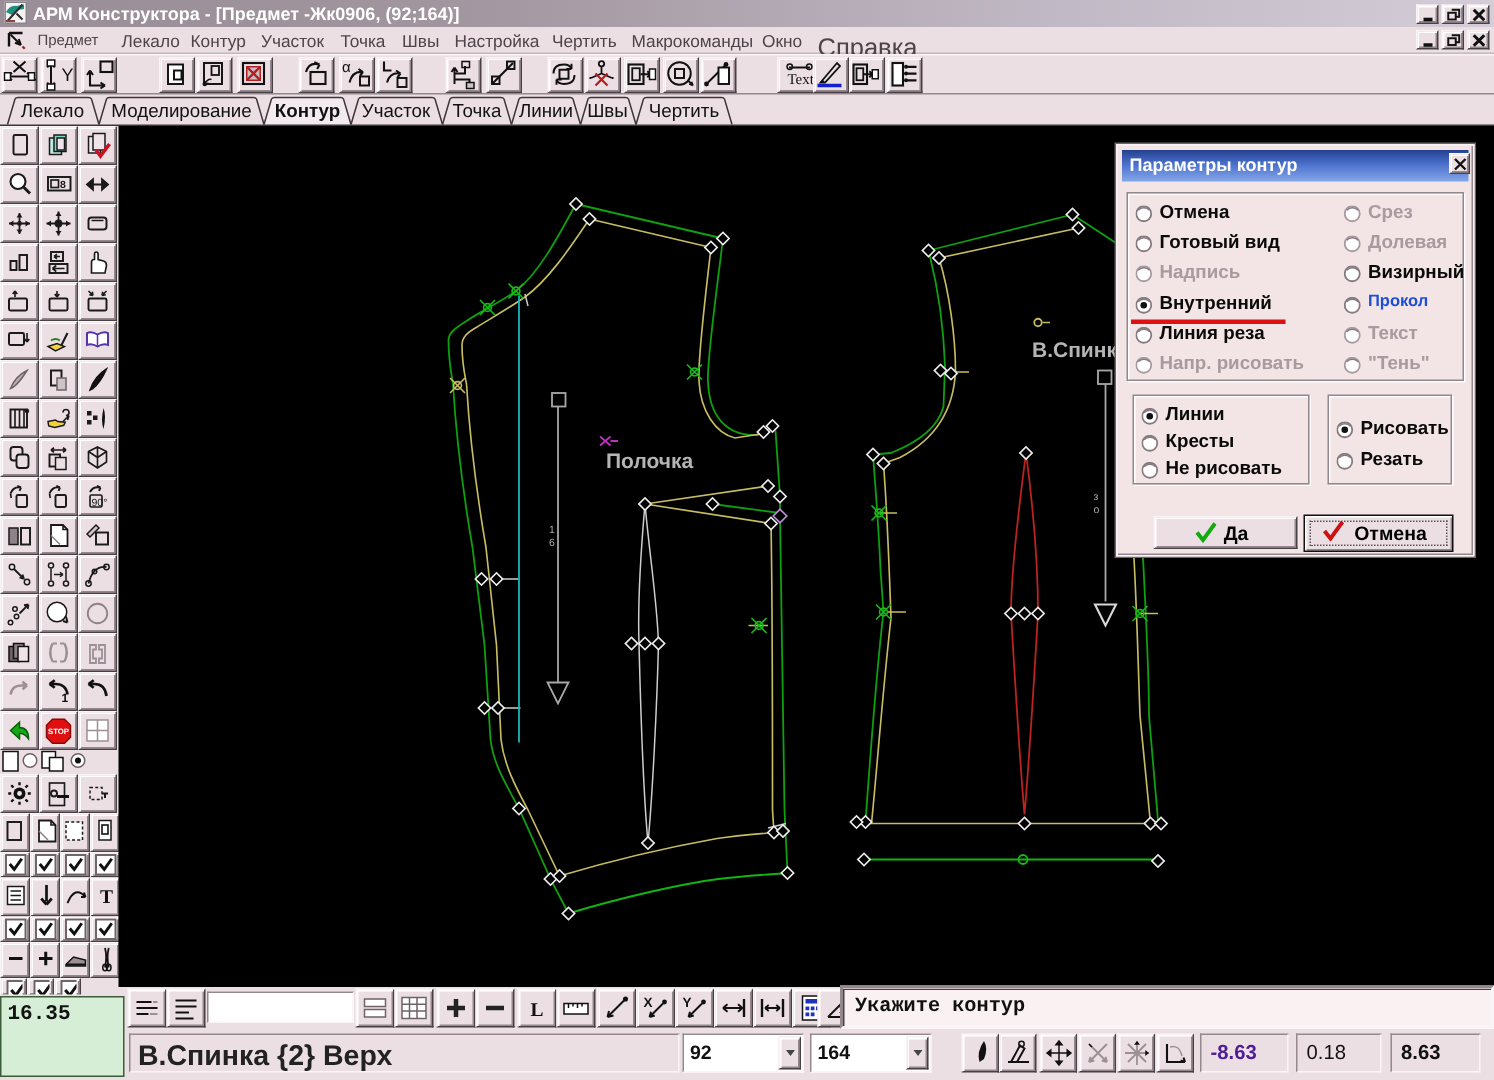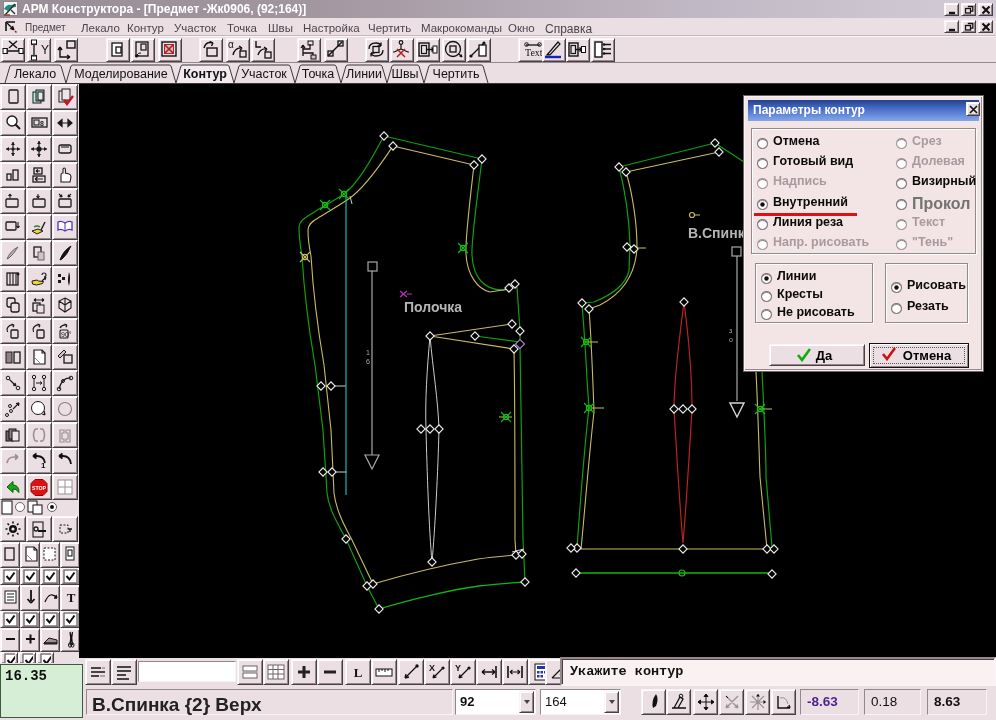--- a/index.html
+++ b/index.html
@@ -46,21 +46,21 @@
 <div class="lbl" style="left:25px;top:22px;font-size:10px;color:#4c4449">Предмет</div>
 <div class="lbl" style="left:81px;top:22px;font-size:11.5px;color:#4c4449">Лекало</div>
 <div class="lbl" style="left:127px;top:22px;font-size:11.5px;color:#4c4449">Контур</div>
 <div class="lbl" style="left:174px;top:22px;font-size:11.5px;color:#4c4449">Участок</div>
 <div class="lbl" style="left:227px;top:22px;font-size:11.5px;color:#4c4449">Точка</div>
 <div class="lbl" style="left:268px;top:22px;font-size:11.5px;color:#4c4449">Швы</div>
 <div class="lbl" style="left:303px;top:22px;font-size:11.5px;color:#4c4449">Настройка</div>
 <div class="lbl" style="left:368px;top:22px;font-size:11.5px;color:#4c4449">Чертить</div>
 <div class="lbl" style="left:421px;top:22px;font-size:11.5px;color:#4c4449">Макрокоманды</div>
 <div class="lbl" style="left:508px;top:22px;font-size:11.5px;color:#4c4449">Окно</div>
-<div class="lbl" style="left:545px;top:22px;font-size:12px;color:#4c4449">Справка</div>
+<div class="lbl" style="left:545px;top:22px;font-size:17px;color:#4c4449">Справка</div>
 <div class="b" style="left:944px;top:20px;width:15px;height:13px;">
     <svg width="12" height="12" style="">
       <path d="M3 9 h6" stroke="#111" stroke-width="2.4"></path>
     </svg>
   </div>
 <div class="b" style="left:961px;top:20px;width:15px;height:13px;">
     <svg width="12" height="12" style="">
       <rect x="2.5" y="4.5" width="5" height="4.5" fill="none" stroke="#111" stroke-width="1.3"></rect>
       <path d="M4.8 2.5 h5 v4.7 h-2.2" fill="none" stroke="#111" stroke-width="1.3"></path>
     </svg>
@@ -883,21 +883,21 @@
 <div class="lbl" style="left:167px;top:57px;font-size:12.5px;font-weight:bold;color:#a89aa0">Долевая</div>
 <div class="abs" style="left:151px;top:79px"><svg width="12" height="12" style="">
         <circle cx="5.5" cy="5.5" r="5" fill="#fff" stroke="#857a80" stroke-width="1.2"></circle>
         <path d="M1.8 3.2 a5 5 0 0 1 7.6 0" fill="none" stroke="#857a80"></path>
       </svg></div>
 <div class="lbl" style="left:167px;top:77px;font-size:12.5px;font-weight:bold;color:#0a0a0a">Визирный</div>
 <div class="abs" style="left:151px;top:100px"><svg width="12" height="12" style="">
         <circle cx="5.5" cy="5.5" r="5" fill="#fff" stroke="#857a80" stroke-width="1.2"></circle>
         <path d="M1.8 3.2 a5 5 0 0 1 7.6 0" fill="none" stroke="#857a80"></path>
       </svg></div>
-<div class="lbl" style="left:167px;top:98px;font-size:16px;font-weight:bold;color:#737373">Прокол</div>
+<div class="lbl" style="left:167px;top:98px;font-size:11px;font-weight:bold;color:#1d4ed8">Прокол</div>
 <div class="abs" style="left:151px;top:120px"><svg width="12" height="12" style="">
         <circle cx="5.5" cy="5.5" r="5" fill="#fff" stroke="#a89aa0" stroke-width="1.2"></circle>
         <path d="M1.8 3.2 a5 5 0 0 1 7.6 0" fill="none" stroke="#857a80"></path>
       </svg></div>
 <div class="lbl" style="left:167px;top:118px;font-size:12.5px;font-weight:bold;color:#a89aa0">Текст</div>
 <div class="abs" style="left:151px;top:140px"><svg width="12" height="12" style="">
         <circle cx="5.5" cy="5.5" r="5" fill="#fff" stroke="#a89aa0" stroke-width="1.2"></circle>
         <path d="M1.8 3.2 a5 5 0 0 1 7.6 0" fill="none" stroke="#857a80"></path>
       </svg></div>
 <div class="lbl" style="left:167px;top:138px;font-size:12.5px;font-weight:bold;color:#a89aa0">"Тень"</div>
@@ -1047,21 +1047,21 @@
 <div class="sunk" style="left:86px;top:689px;width:367px;height:26px"></div>
 <div class="lbl" style="left:92px;top:694px;font-size:19px;font-weight:bold;color:#222">В.Спинка {2} Верх</div>
 <div class="sunk" style="left:455px;top:689px;width:81px;height:26px;background:#fff"></div>
 <div class="lbl" style="left:460px;top:694px;font-size:13px;font-weight:bold;color:#111">92</div>
 <div class="b" style="left:519px;top:691px;width:15px;height:22px;">
     <svg width="10" height="10" style="">
       <path d="M2 3 l3 4 l3 -4 Z" fill="#444"></path>
     </svg>
   </div>
 <div class="sunk" style="left:540px;top:689px;width:81px;height:26px;background:#fff"></div>
-<div class="lbl" style="left:545px;top:694px;font-size:13px;font-weight:normal;color:#111">164</div>
+<div class="lbl" style="left:545px;top:694px;font-size:13px;font-weight:bold;color:#111">164</div>
 <div class="b" style="left:604px;top:691px;width:15px;height:22px;">
     <svg width="10" height="10" style="">
       <path d="M2 3 l3 4 l3 -4 Z" fill="#444"></path>
     </svg>
   </div>
 <div class="b" style="left:641px;top:689px;width:25px;height:26px;">
     <svg width="20" height="20" style="">
       <path d="M12 2 q-5 7 -3 14 l3 -2 q3 -7 0 -12 Z" fill="#111"></path>
     </svg>
   </div>

